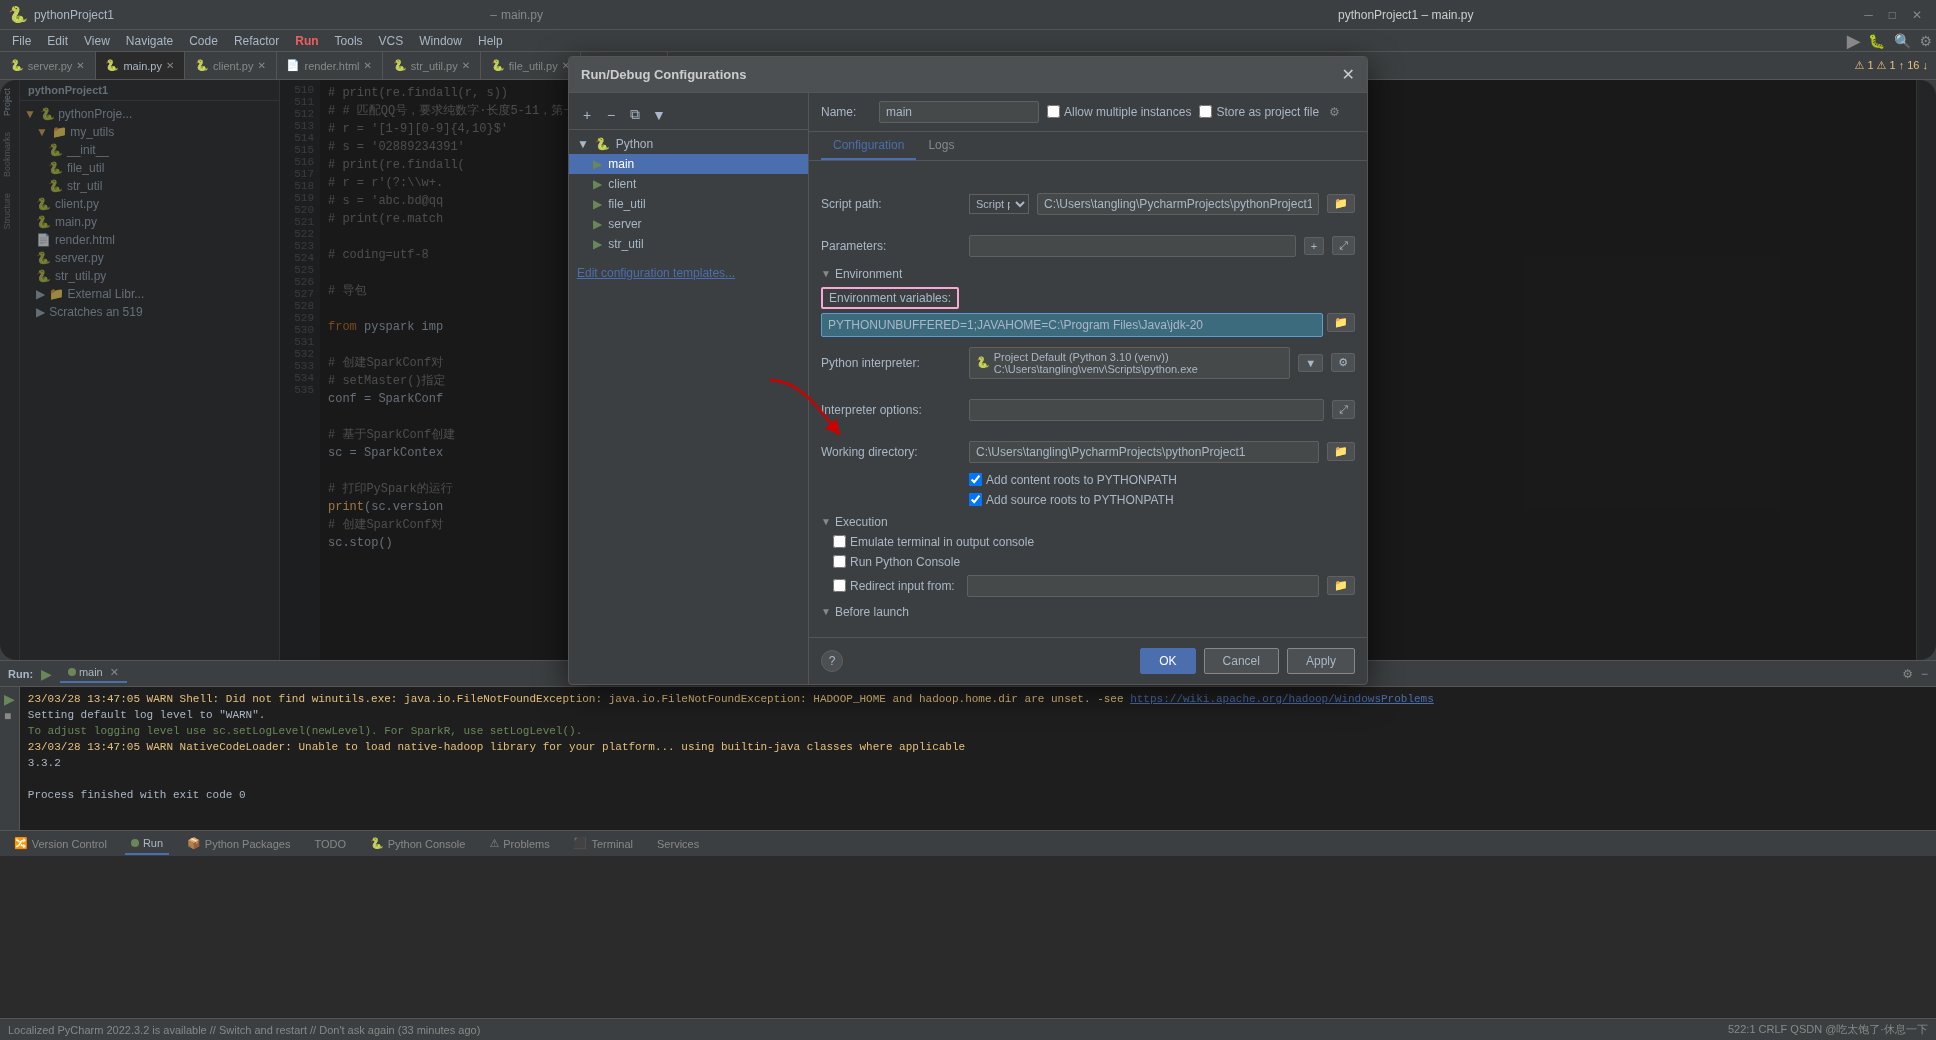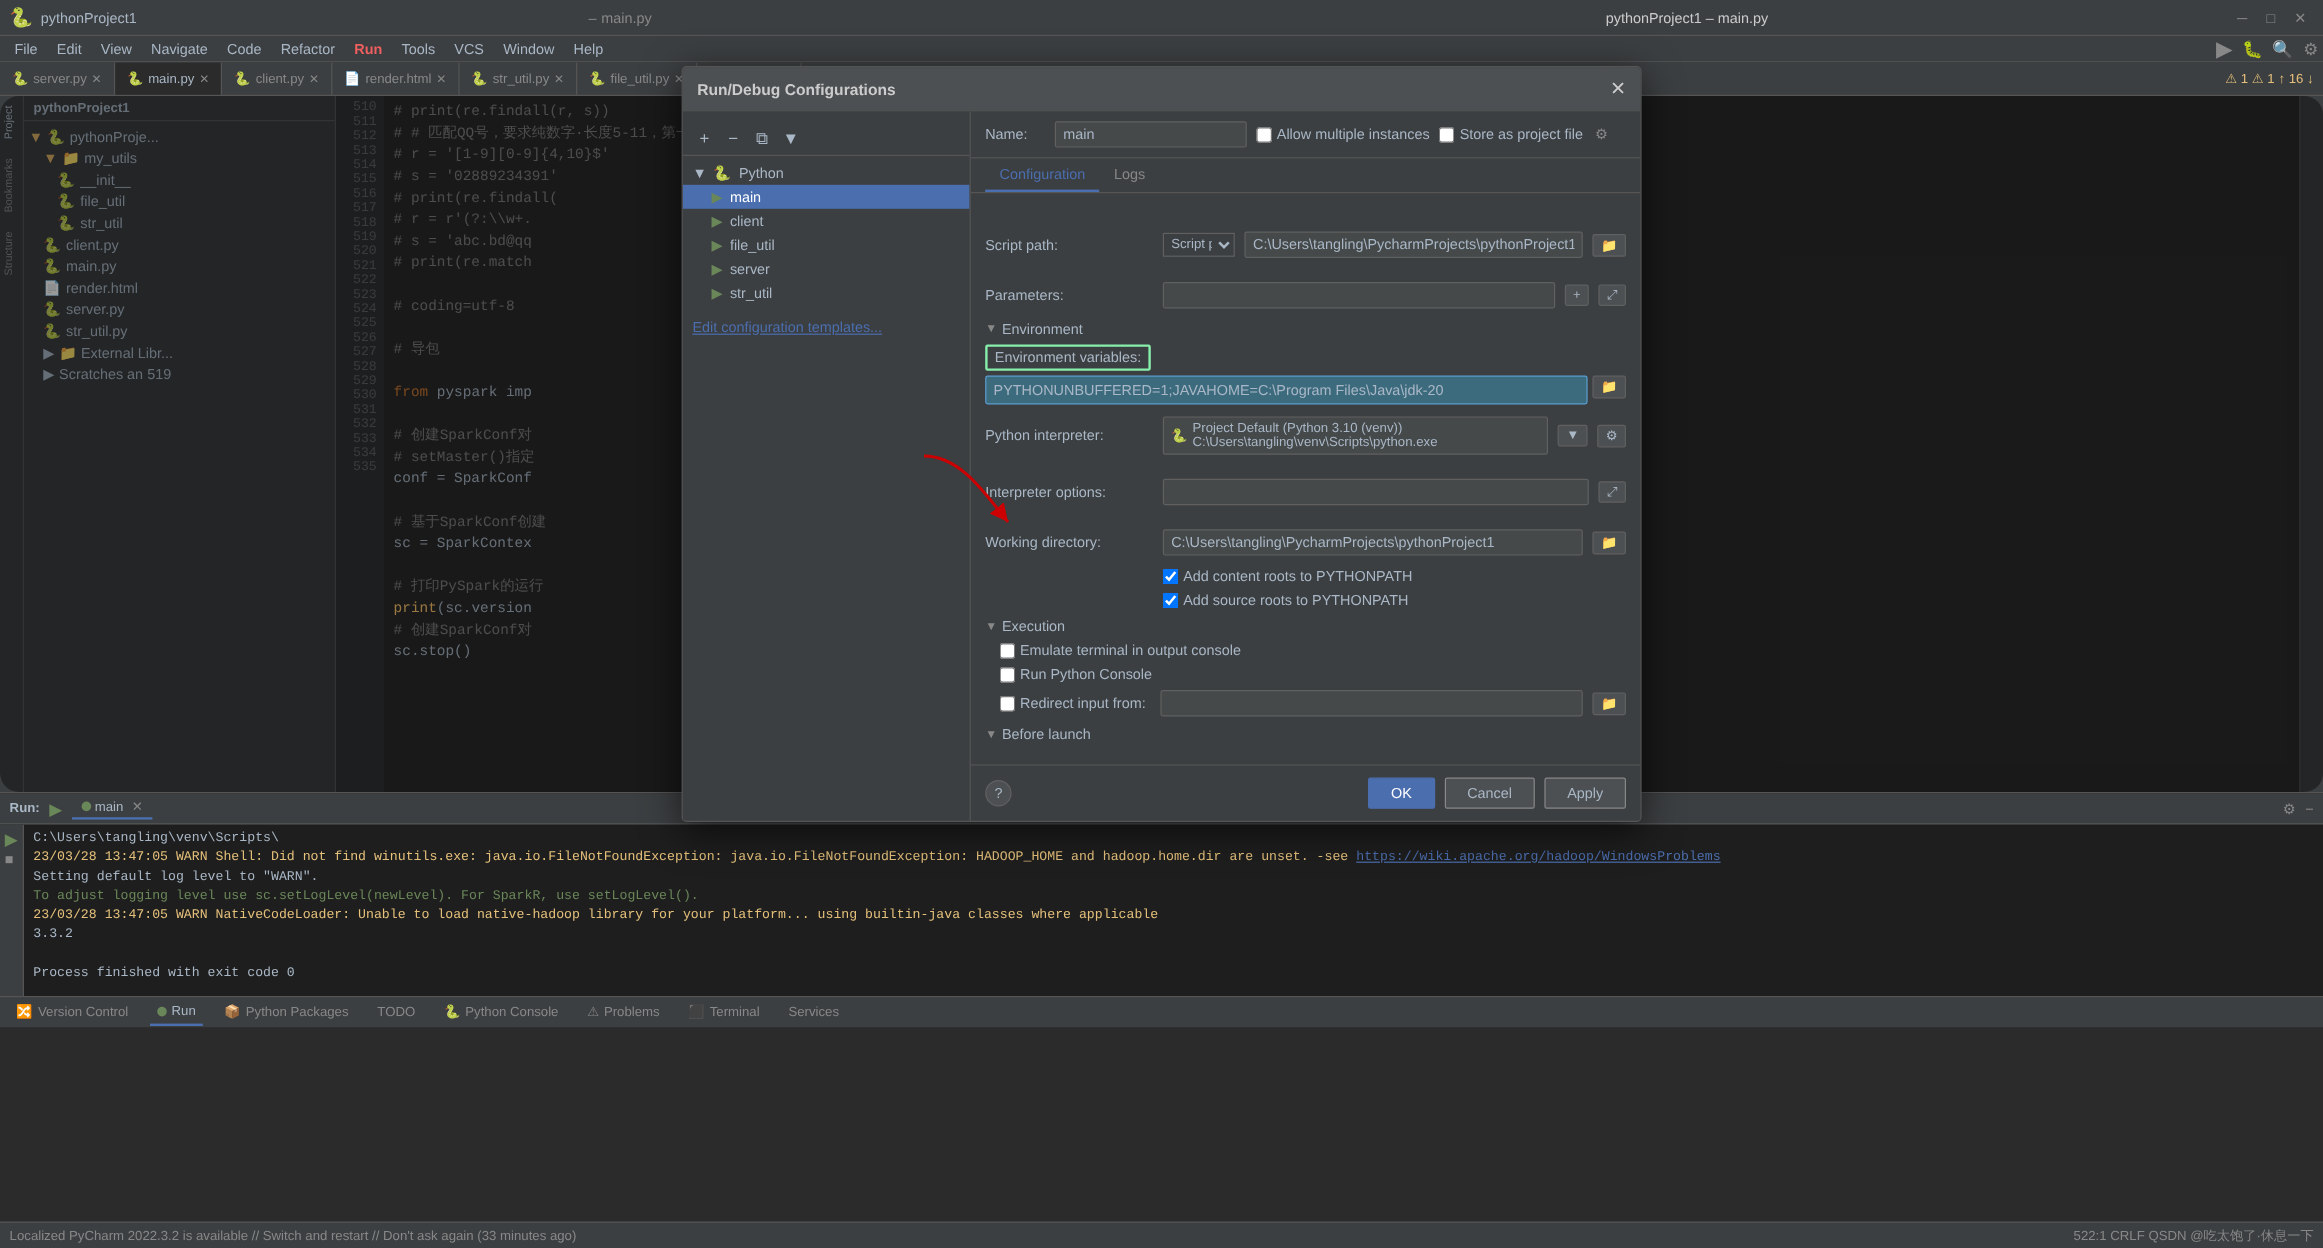--- a/index.html
+++ b/index.html
@@ -330,21 +330,21 @@
 
     
     .env-label-row {
       display: flex;
       align-items: center;
       margin-bottom: 4px;
     }
     .env-label {
       color: #a9b7c6;
       font-size: 12px;
-      border: 2px solid #86efac;
+      border: 2px solid #f9a8d4;
       padding: 2px 6px;
       border-radius: 2px;
     }
     .env-input-row {
       display: flex;
       align-items: flex-start;
       margin-bottom: 10px;
       gap: 4px;
     }
     .env-input {
@@ -1006,21 +1006,20 @@
       <span style="color:#888; cursor:pointer;">⚙</span>
       <span style="color:#888; cursor:pointer;">−</span>
     </div>
   </div>
   <div style="display:flex; flex:1; overflow:hidden;">
     <div style="display:flex; flex-direction:column; gap:2px; padding:4px; border-right:1px solid #555; background:#3c3f41;">
       <span style="color:#6a8759; cursor:pointer; font-size:14px;">▶</span>
       <span style="color:#888; cursor:pointer;">■</span>
     </div>
     <div class="run-content">
-      <div class="run-line">C:\Users\tangling\venv\Scripts\</div>
       <div class="run-line warn">23/03/28 13:47:05 WARN Shell: Did not find winutils.exe: java.io.FileNotFoundException: java.io.FileNotFoundException: HADOOP_HOME and hadoop.home.dir are unset. -see <span class="link">https://wiki.apache.org/hadoop/WindowsProblems</span></div>
       <div class="run-line">Setting default log level to "WARN".</div>
       <div class="run-line green">To adjust logging level use sc.setLogLevel(newLevel). For SparkR, use setLogLevel().</div>
       <div class="run-line warn">23/03/28 13:47:05 WARN NativeCodeLoader: Unable to load native-hadoop library for your platform... using builtin-java classes where applicable</div>
       <div class="run-line">3.3.2</div>
       <div class="run-line"></div>
       <div class="run-line">Process finished with exit code 0</div>
     </div>
   </div>
 </div>

